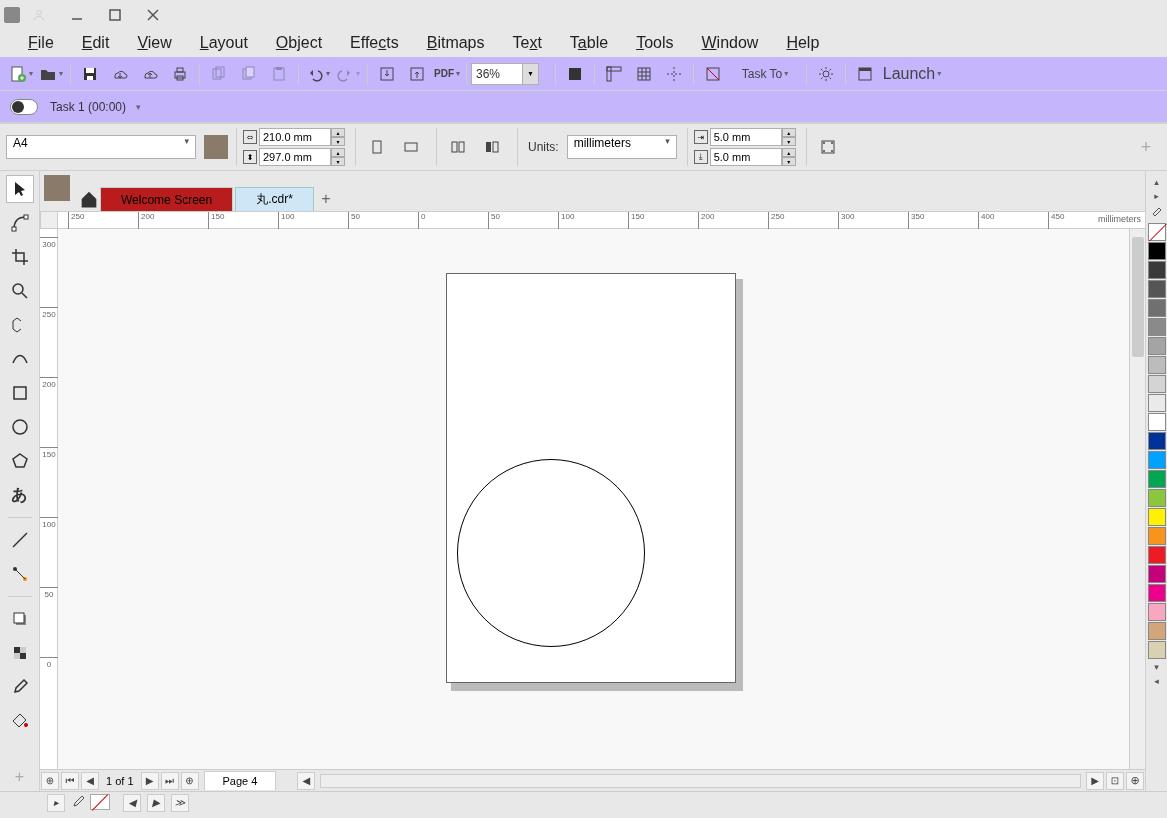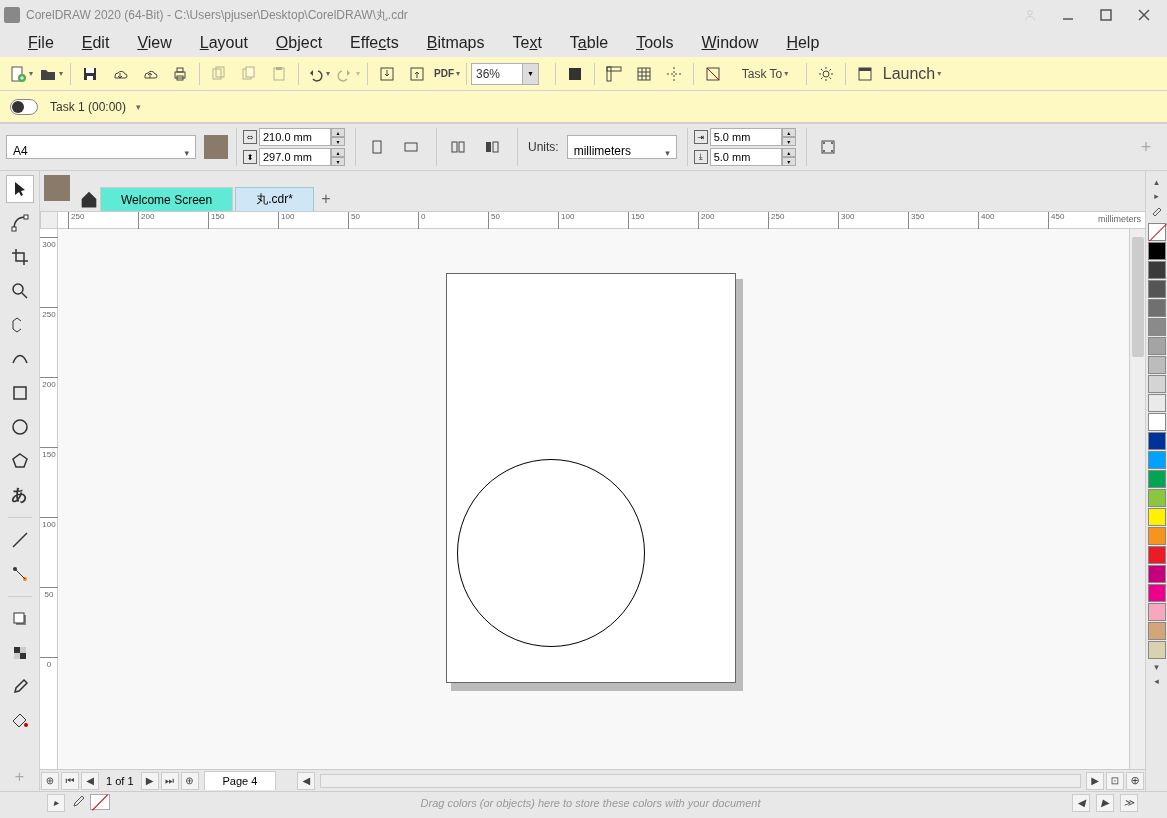--- a/index.html
+++ b/index.html
@@ -12,37 +12,37 @@
 .titlebar .win-btns { display: flex; gap: 12px; padding-right: 6px; }
 .titlebar .win-btn { width: 26px; height: 20px; display: flex; align-items: center; justify-content: center; color: #888; font-size: 14px; }
 .win-btn svg { width: 12px; height: 12px; }
 
 
 .menubar { height: 27px; background: #e8e8e8; display: flex; align-items: center; padding: 0 14px; gap: 0px; border-bottom: 1px solid #e8e8e8; }
 .menubar .menu-item { padding: 4px 14px; font-size: 16px; color: #222; }
 .menubar .menu-item .u { text-decoration: underline; }
 
 
-.toolbar { height: 34px; background: #fef9c3; display: flex; align-items: center; padding: 0 6px; border-bottom: 1px solid #d0d0d0; }
+.toolbar { height: 34px; background: #c4b5fd; display: flex; align-items: center; padding: 0 6px; border-bottom: 1px solid #d0d0d0; }
 .tb-btn { min-width: 26px; height: 26px; display: flex; align-items: center; justify-content: center; margin: 0 2px; color: #444; position: relative; }
 .tb-btn svg { width: 18px; height: 18px; }
 .tb-sep { width: 1px; height: 22px; background: #ccc; margin: 0 4px; }
 .tb-btn.ddarrow::after { content: "▾"; font-size: 8px; color: #666; margin-left: 2px; }
 .tb-btn.disabled { opacity: 0.4; }
 .tb-input { height: 22px; border: 1px solid #b0b0b0; background: #fff; font-size: 12px; padding: 0 4px; color: #333; }
 .tb-label { font-size: 12px; color: #333; padding: 0 4px; }
 .tb-dd { width: 80px; display: flex; align-items: center; }
 .tb-dd .dd-arrow { width: 16px; height: 22px; background: #ddd; border: 1px solid #b0b0b0; border-left: none; display: flex; align-items: center; justify-content: center; font-size: 8px; }
 
 .task-toggle { width: 28px; height: 16px; background: #fff; border: 1px solid #888; border-radius: 8px; position: relative; margin: 0 8px 0 4px; }
 .task-toggle::after { content: ""; position: absolute; width: 12px; height: 12px; background: #333; border-radius: 50%; top: 1px; left: 1px; }
 
 
 .propbar { height: 48px; background: #e8e8e8; display: flex; align-items: center; padding: 0 6px; border-top: 1px solid #d0d0d0; border-bottom: 1px solid #d0d0d0; gap: 4px; }
-.prop-paper-dd { width: 190px; height: 24px; border: 1px solid #b0b0b0; background: #fff; display: flex; align-items: flex-end; padding: 0 6px; font-size: 12px; justify-content: space-between;}
+.prop-paper-dd { width: 190px; height: 24px; border: 1px solid #b0b0b0; background: #fff; display: flex; align-items: flex-start; padding: 0 6px; font-size: 12px; justify-content: space-between;}
 .prop-paper-dd .dd-caret { font-size: 9px; color: #555; }
 .prop-thumb { width: 24px; height: 24px; background: #8a7a6a; margin: 0 4px; }
 .prop-dims { display: flex; flex-direction: column; gap: 2px; }
 .prop-dim-row { display: flex; align-items: center; height: 18px; }
 .prop-dim-row .dim-icon { width: 14px; height: 14px; border: 1px solid #666; margin-right: 2px; display: flex; align-items: center; justify-content: center; font-size: 8px; }
 .prop-dim-row input { width: 72px; height: 18px; border: 1px solid #b0b0b0; font-size: 11px; padding: 0 3px; }
 .stepper { display: flex; flex-direction: column; }
 .stepper div { width: 14px; height: 9px; background: #ddd; border: 1px solid #aaa; font-size: 6px; display: flex; align-items: center; justify-content: center; line-height: 1; }
 .prop-group { display: flex; align-items: center; padding: 0 6px; border-left: 1px solid #ccc; height: 38px; gap: 4px; }
 
@@ -52,21 +52,21 @@
 .tool { width: 28px; height: 28px; display: flex; align-items: center; justify-content: center; color: #333; }
 .tool svg { width: 20px; height: 20px; }
 .tool.sel { background: #fff; border: 1px solid #bbb; }
 .tool-sep { width: 24px; height: 1px; background: #ccc; margin: 2px 0; }
 
 .doc-wrapper { flex: 1; display: flex; flex-direction: column; background: #e8e8e8; position: relative; }
 .doc-tabs-row { height: 40px; display: flex; align-items: flex-end; }
 .texture-thumb { width: 26px; height: 26px; background: #8a7a6a; margin: 4px 4px 0 4px; align-self: flex-start; }
 .doc-tabs { display: flex; align-items: center; height: 24px; margin-left: 4px; }
 .home-icn { width: 22px; height: 22px; display: flex; align-items: center; justify-content: center; color: #333; }
-.doc-tab { height: 24px; padding: 0 20px; display: flex; align-items: center; font-size: 12px; border: 1px solid #ccc; border-bottom: none; background: #5eead4; margin-right: 2px; }
+.doc-tab { height: 24px; padding: 0 20px; display: flex; align-items: center; font-size: 12px; border: 1px solid #ccc; border-bottom: none; background: #b91c1c; margin-right: 2px; }
 .doc-tab.active { background: #cfe6f7; border-color: #9cc; }
 .add-tab { width: 20px; height: 20px; display: flex; align-items: center; justify-content: center; color: #666; }
 
 .ruler-h { height: 18px; background: #fff; border-top: 1px solid #ccc; border-bottom: 1px solid #ccc; position: relative; font-size: 8px; color: #666; display: flex; margin-left: 18px; }
 .ruler-h .tick { position: absolute; top: 0; border-left: 1px solid #888; height: 18px; padding-left: 2px; }
 .ruler-units { position: absolute; right: 4px; font-size: 9px; top: 2px; }
 .ruler-corner { position: absolute; left: 0; top: 0; width: 18px; height: 18px; background: #eee; border: 1px solid #ccc; }
 
 .canvas-area { flex: 1; display: flex; position: relative; overflow: hidden; }
 .ruler-v { width: 18px; background: #fff; border-right: 1px solid #ccc; position: relative; font-size: 8px; color: #666; }
@@ -97,21 +97,20 @@
 .cd-sw.diag::after { content:""; position:absolute; width:22px; height:1px; background:#c00; top:7px; left:-2px; transform:rotate(-45deg);}
 .cd-hint { flex: 1; text-align: center; }
 
 .faded-icon { opacity: 0.35; }
 </style>
 </head>
 <body>
 
 <div class="titlebar">
   <div class="app-icon"></div>
-  <div class="title">CorelDRAW 2020 (64-Bit) - C:\Users\pjuser\Desktop\CorelDRAW\丸.cdr</div>
   <div class="win-btns">
     <div class="win-btn faded-icon">
         <svg viewBox="0 0 16 16">
           <circle cx="8" cy="5" r="3" fill="none" stroke="currentColor"></circle>
           <path d="M2 15c0-3 3-5 6-5s6 2 6 5" fill="none" stroke="currentColor"></path>
         </svg>
       </div>
     <div class="win-btn">
         <svg viewBox="0 0 12 12">
           <line x1="1" y1="10" x2="11" y2="10" stroke="#555" stroke-width="1.5"></line>
@@ -611,20 +610,19 @@
 
 <div class="color-drop">
   <div style="width:40px"></div>
   <div class="cd-tools">
     <div class="pn-btn">▸</div>
     <div><svg width="16" height="16" viewBox="0 0 16 16">
           <path d="M12 2l2 2-7 7-3 1 1-3z" fill="none" stroke="#555"></path>
         </svg></div>
     <div class="cd-sw diag"></div>
   </div>
-  <div class="cd-hint">Drag colors (or objects) here to store these colors with your document</div>
   <div class="cd-tools">
     <div class="pn-btn">◀</div>
     <div class="pn-btn">▶</div>
     <div class="pn-btn">≫</div>
   </div>
   <div style="width:22px"></div>
 </div>
 
 </body></html>

